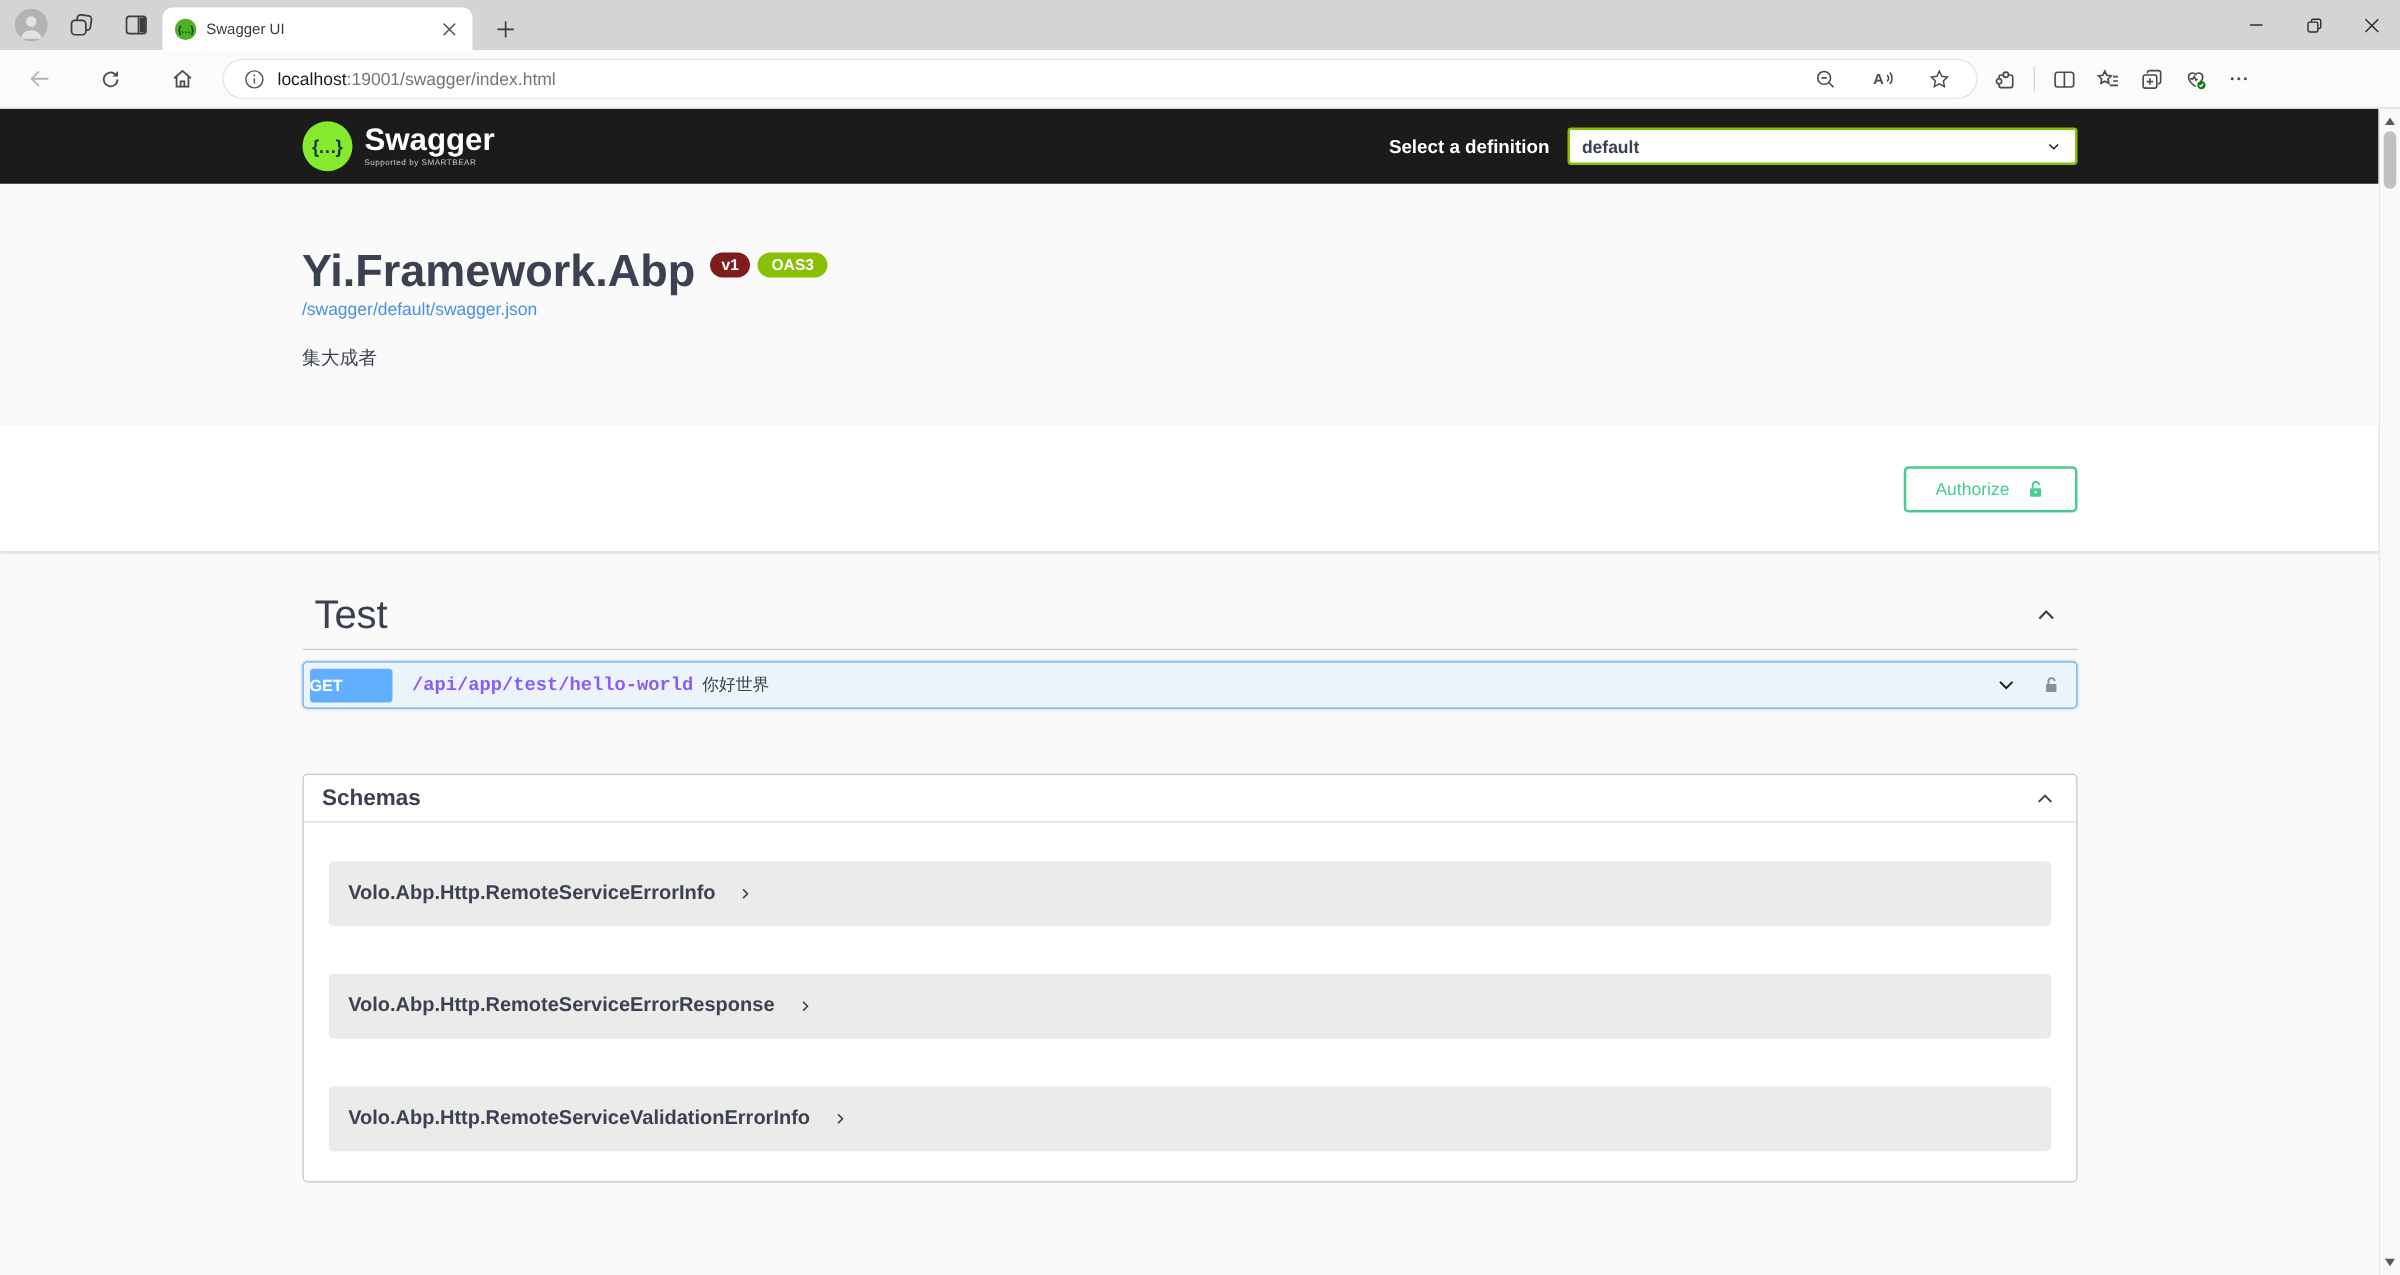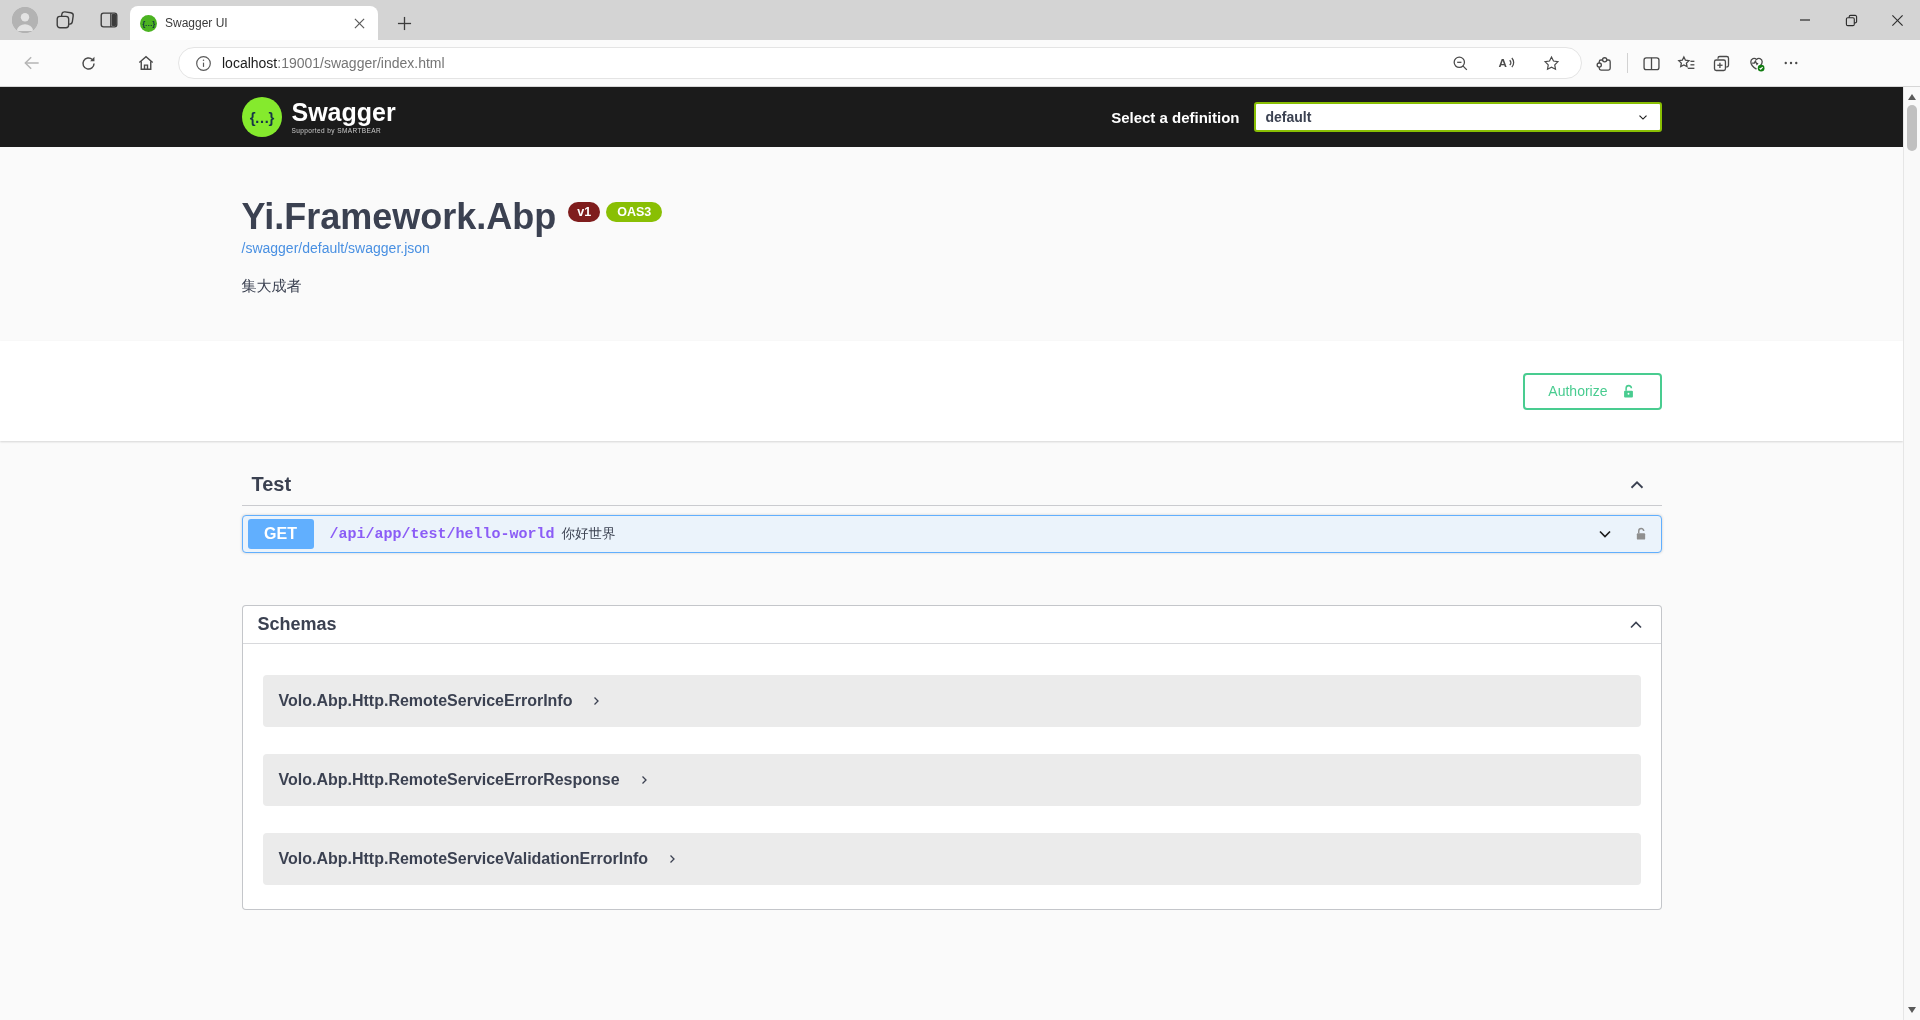--- a/index.html
+++ b/index.html
@@ -76,38 +76,38 @@
   .scheme { height:100px; background:#ffffff; box-shadow:0 1px 2px 0 rgba(0,0,0,.15); }
   .scheme .wrap { height:100%; display:flex; align-items:center; justify-content:flex-end; }
   .btn-authorize { display:flex; align-items:center; gap:12px; border:2px solid #49cc90; border-radius:4px;
                    background:transparent; color:#49cc90; font-size:14px; font-weight:400; padding:8px 23px;
                    font-family:"Liberation Sans", sans-serif; cursor:pointer; }
 
   
   .tag-area { margin-top:32px; }
   .tag-header { display:flex; align-items:center; justify-content:space-between; padding:0 14px 0 10px;
                 border-bottom:1px solid rgba(59,65,81,.25); padding-bottom:9px; }
-  .tag-title { font-size:20px; font-weight:700; color:#3b4151; }
+  .tag-title { font-size:32px; font-weight:400; color:#3b4151; }
   .opblock { margin-top:9px; height:38px; background:#ebf3fb; border:1px solid #61affe; border-radius:4px;
              box-shadow:0 0 3px rgba(0,0,0,.19); display:flex; align-items:center; padding:0 12px 0 5px; }
-  .method-badge { width:66px; text-align:center; background:#61affe; color:#ffffff; font-size:16px; font-weight:700;
+  .method-badge { width:66px; background:#61affe; color:#ffffff; font-size:13px; font-weight:700;
                   border-radius:3px; padding:6px 0; }
   .op-path { margin-left:16px; font-family:Liberation Mono, monospace; font-weight:700;
              font-size:15px; color:#8b5cf6; }
   .op-summary { margin-left:7px; font-size:13.5px; color:#3b4151; }
   .op-right { margin-left:auto; display:flex; align-items:center; gap:18px; }
 
   
   .models { margin-top:52px; background:#ffffff; border:1px solid rgba(59,65,81,.3); border-radius:4px; }
   .models-header { height:38px; display:flex; align-items:center; justify-content:space-between;
                    padding:0 15px; border-bottom:1px solid rgba(59,65,81,.2); }
   .models-title { font-size:18px; font-weight:700; color:#3b4151; }
   .models-body { padding:31px 20px 24px 20px; }
   .model-row { height:52px; background:#ebebeb; border-radius:4px; display:flex; align-items:center;
-               padding:0 16px; margin-bottom:27px; cursor:pointer; }
+               padding:0 16px; margin-bottom:38px; cursor:pointer; }
   .model-row:last-child { margin-bottom:0; }
   .model-title { font-size:16px; font-weight:700; color:#3b4151; }
   .model-arrow { margin-left:18px; display:flex; }
 
   svg { display:block; }
 </style>
 </head>
 <body>
 
 <div class="tabstrip">

